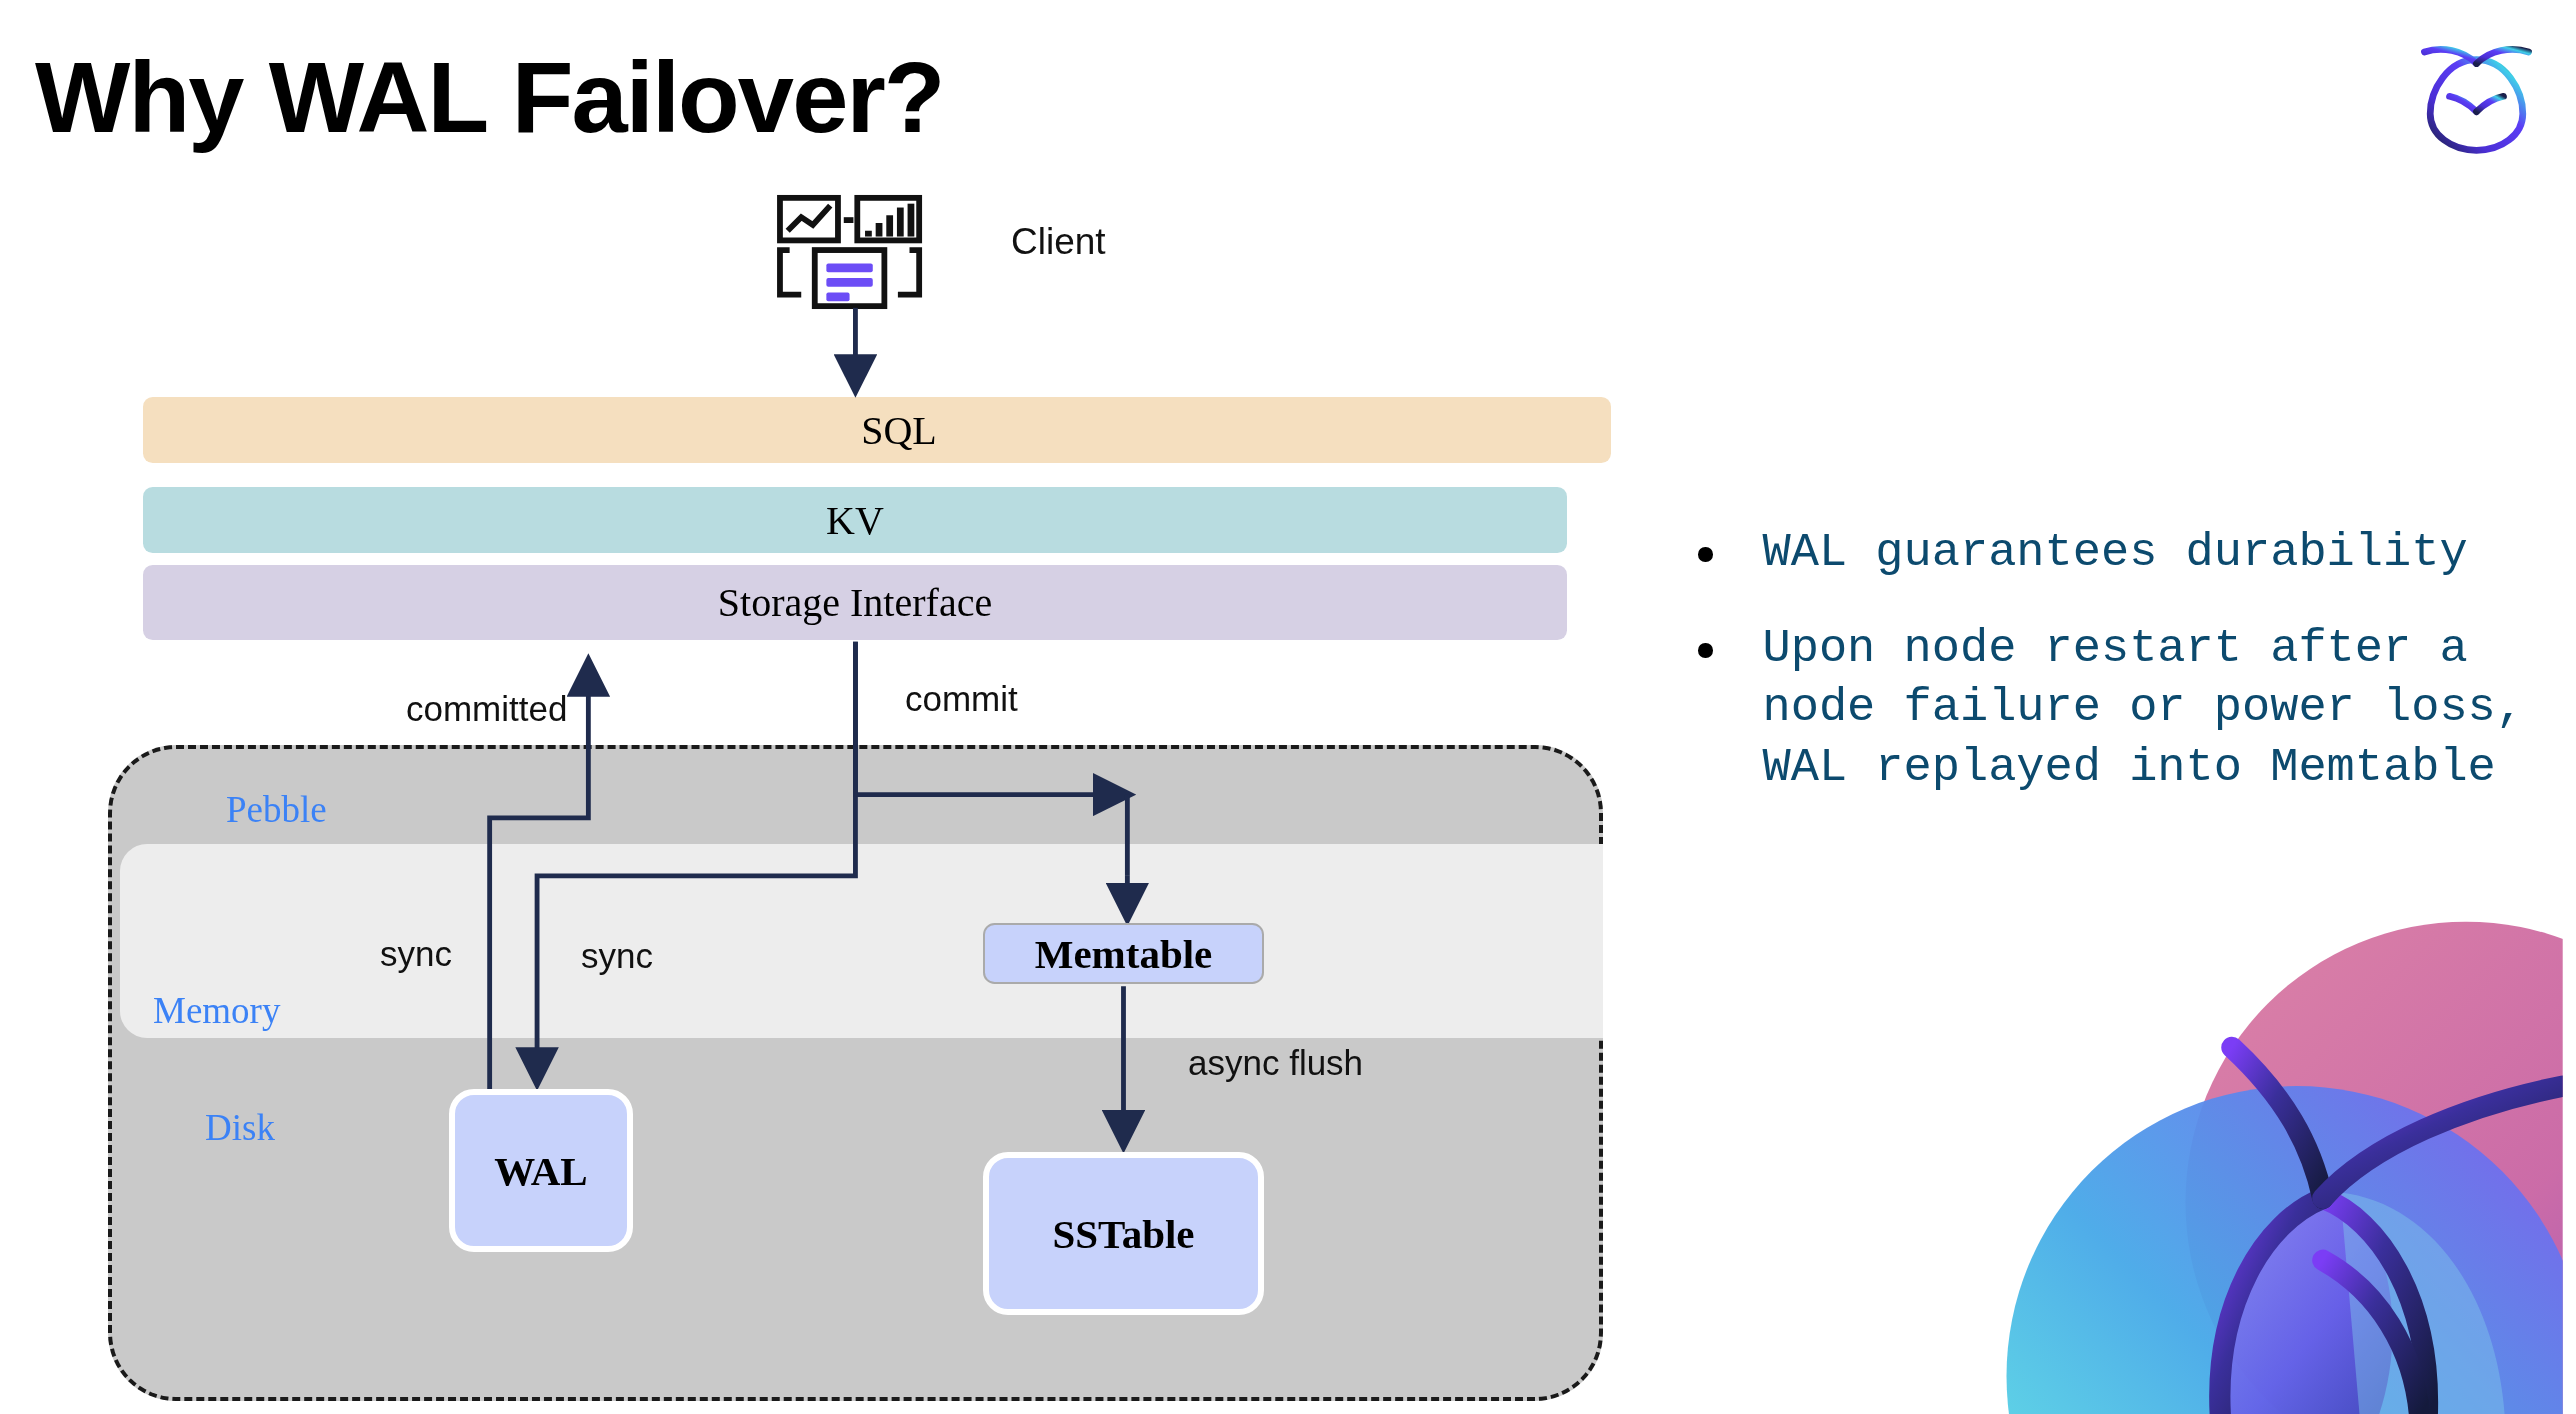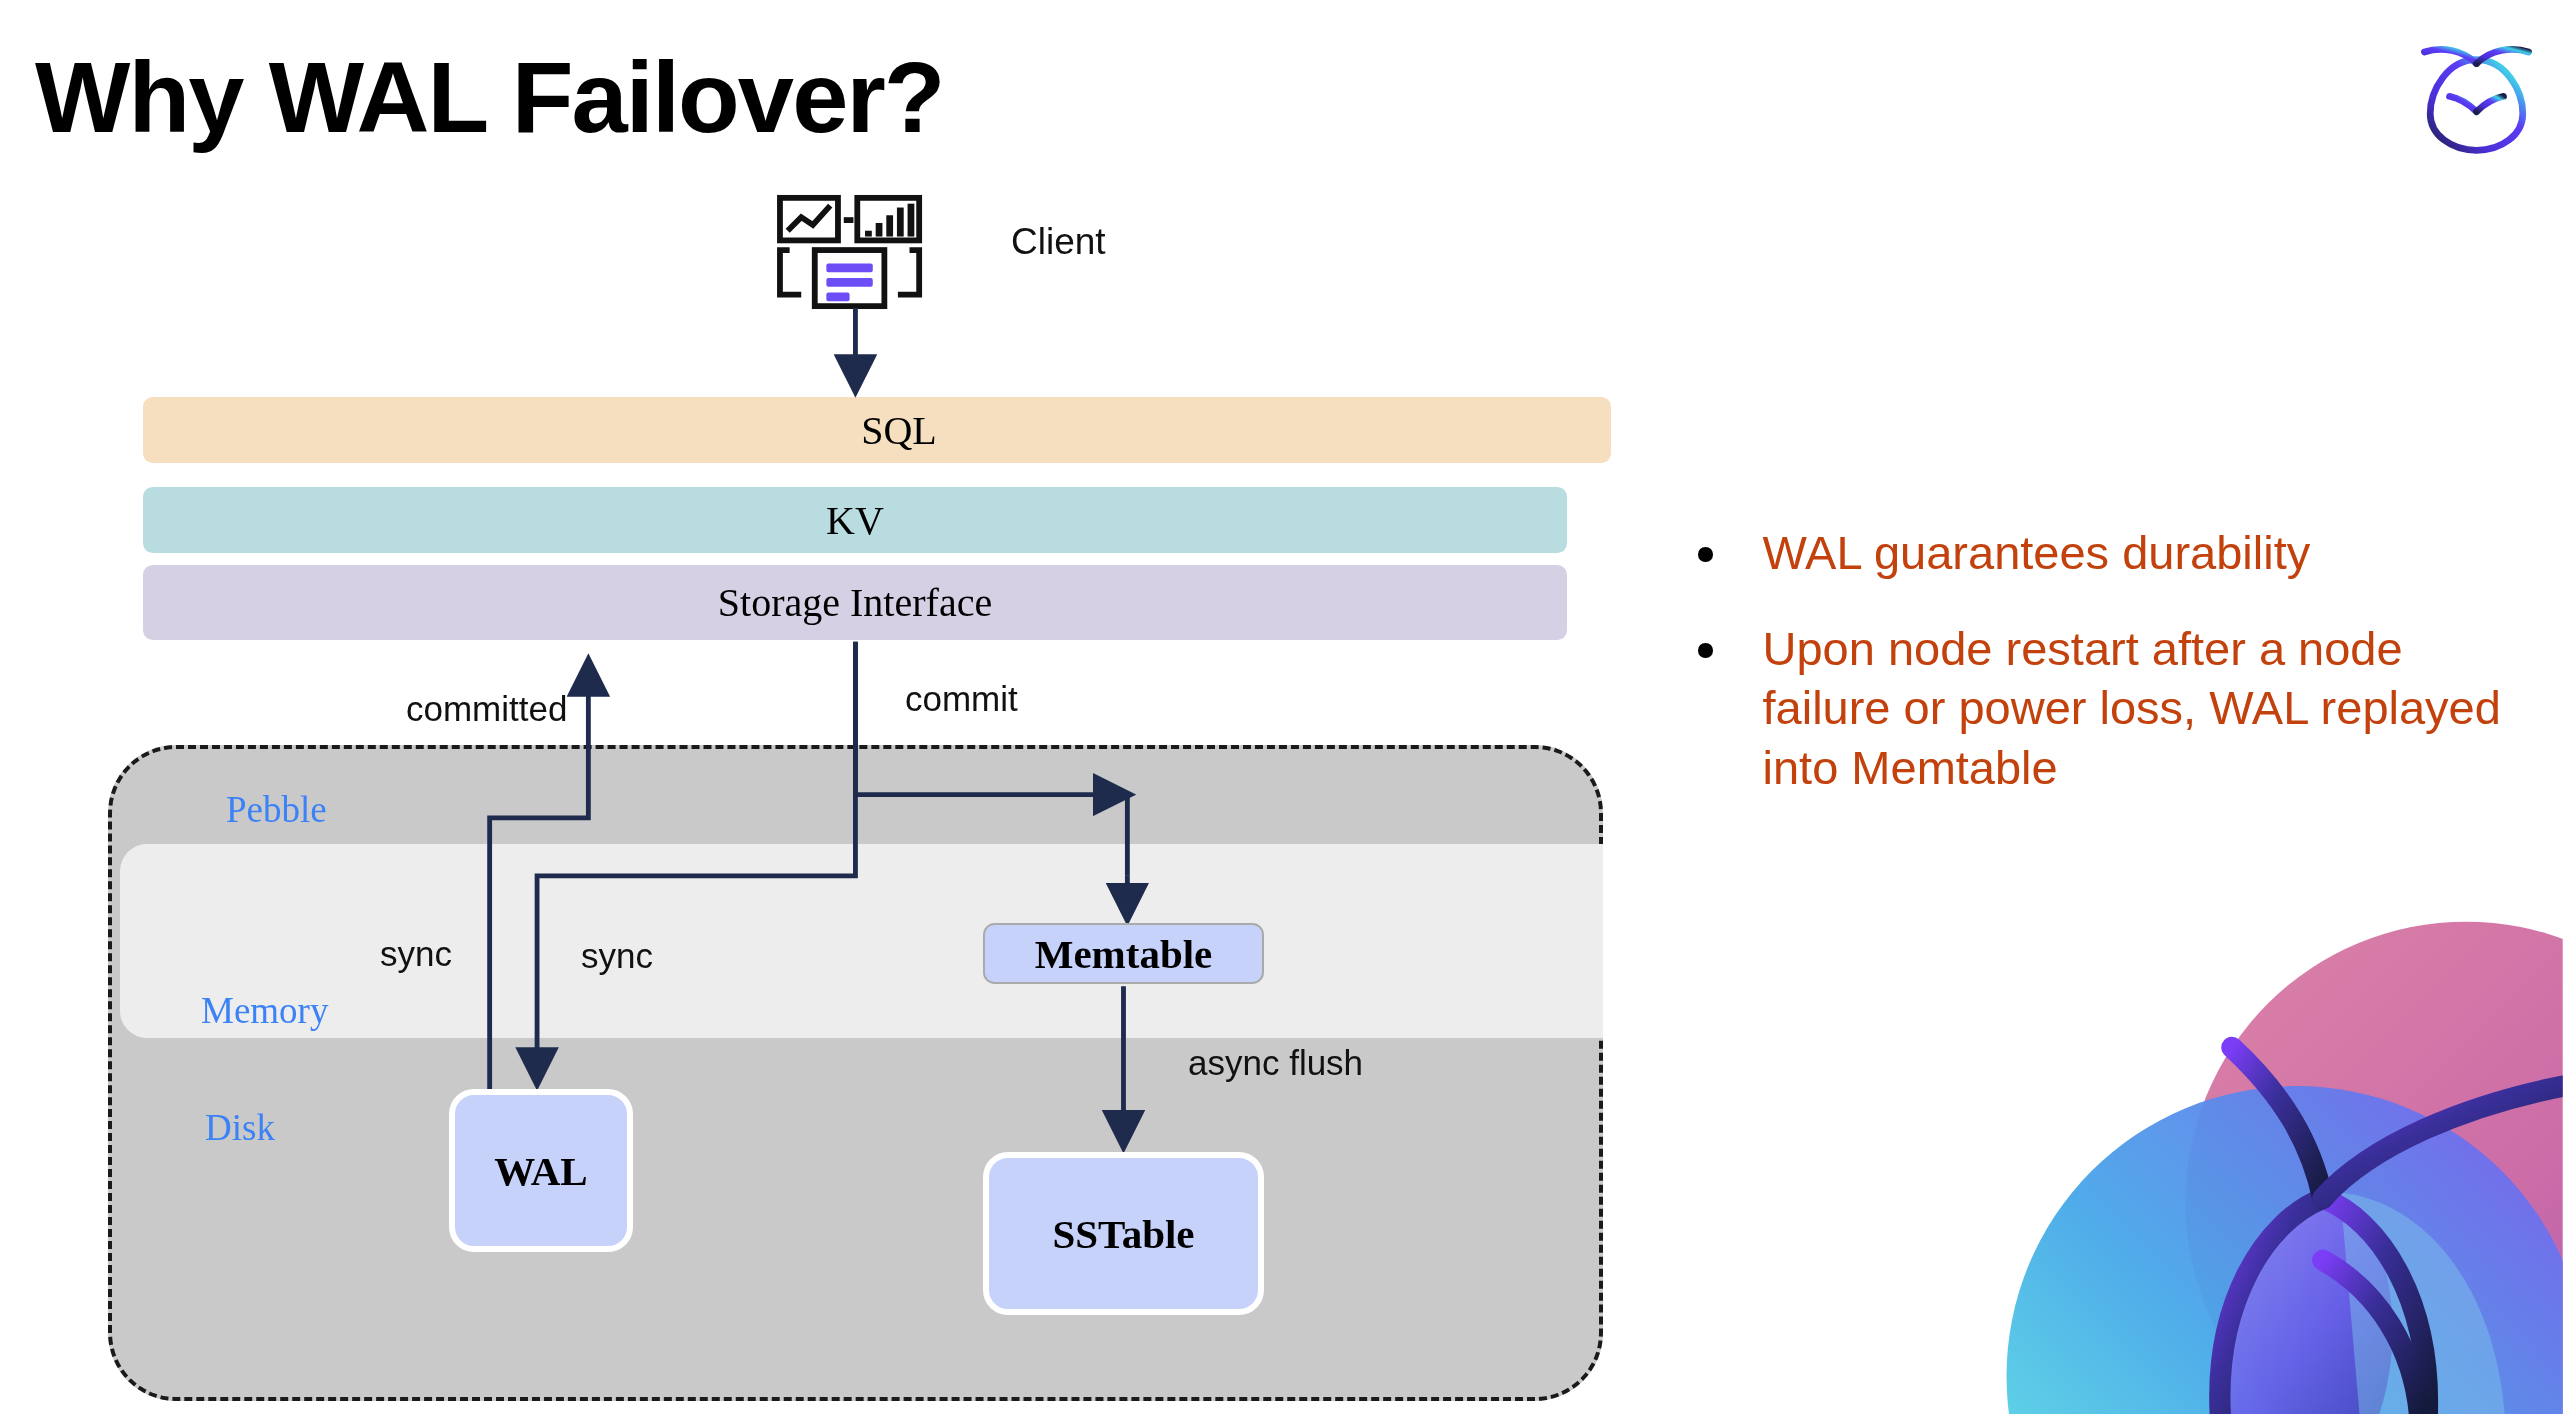--- a/index.html
+++ b/index.html
@@ -109,21 +109,21 @@
     border-radius: 27px 0 0 27px;
   }
   .region-label {
     position: absolute;
     font-family: "Liberation Serif", serif;
     font-size: 37px;
     color: #3b82f6;
     white-space: nowrap;
   }
   #label-pebble { left: 226px; top: 788px; }
-  #label-memory { left: 153px; top: 989px; margin-left: 48px; }
+  #label-memory { left: 153px; top: 989px; }
   #label-disk   { left: 205px; top: 1106px; }
 
   
   .node-box {
     position: absolute;
     background: #c7d2fb;
     display: flex;
     align-items: center;
     justify-content: center;
     font-family: "Liberation Serif", serif;
@@ -197,24 +197,24 @@
   .bullet-dot {
     flex: 0 0 auto;
     width: 14.5px;
     height: 14.5px;
     border-radius: 50%;
     background: #000000;
     margin-top: 24px;
     margin-right: 50px;
   }
   .bullet-text {
-    font-family: Liberation Sans, sans-serif;
+    font-family: Liberation Mono, monospace;
     font-size: 47px;
     line-height: 1.26;
-    color: #c2410c;
+    color: #0c4a6e;
   }
 </style>
 </head>
 <body>
 
 <div id="slide">
 
   <div id="slide-title">Why WAL Failover?</div>
 
   <div id="brand-logo">

